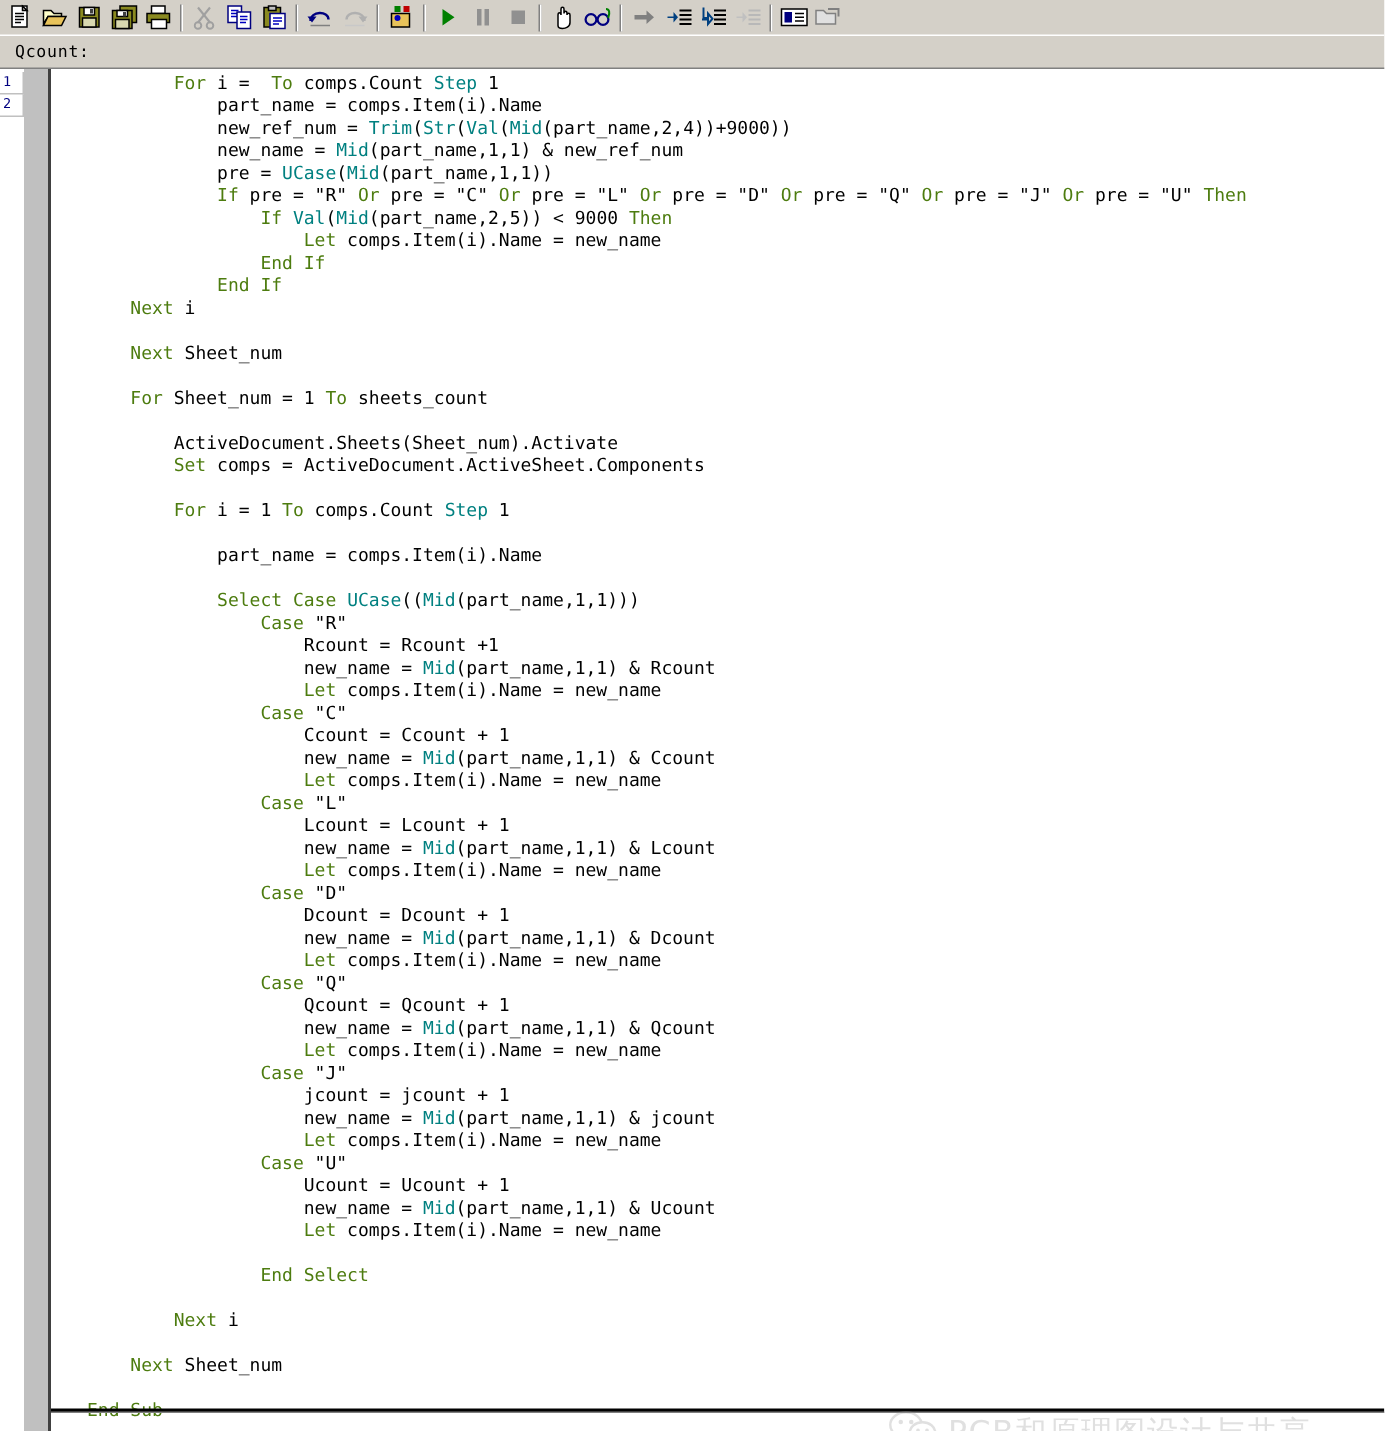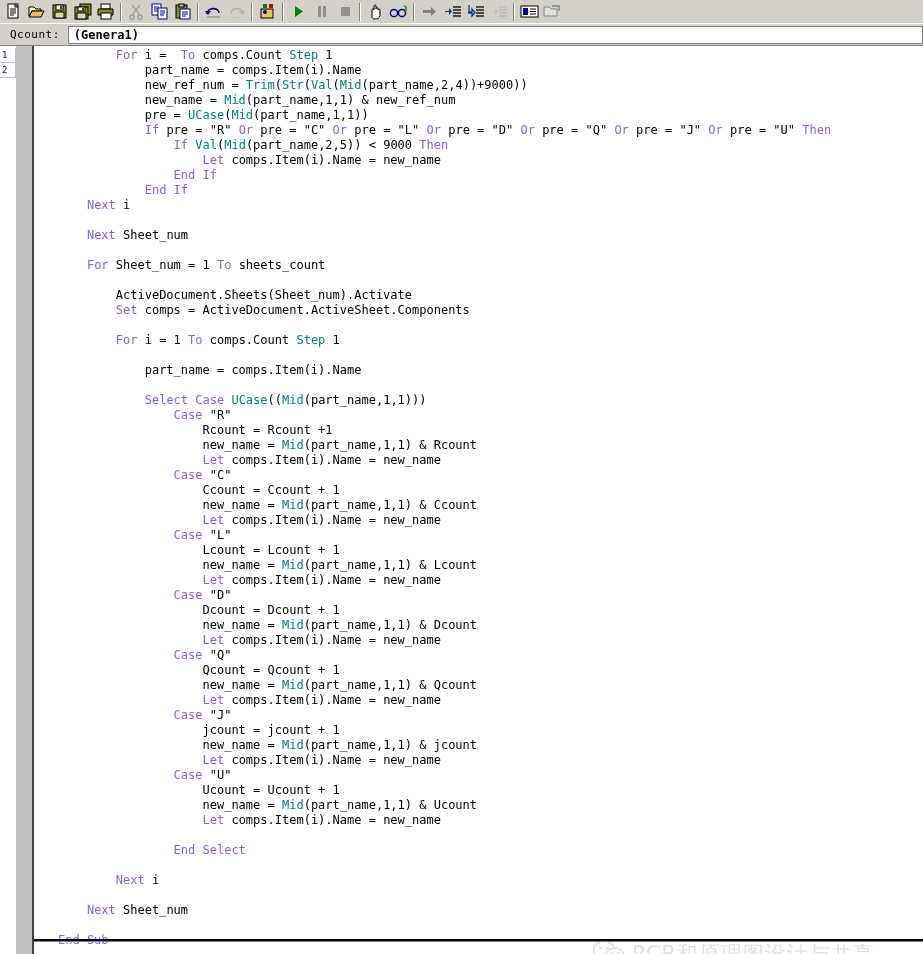--- a/index.html
+++ b/index.html
@@ -113,21 +113,21 @@
   #code {
     font-family: "DejaVu Sans Mono", monospace;
     font-size: 12px;
     line-height: 15px;
     white-space: pre;
     color: #000000;
     padding-top: 2px;
     padding-left: 24px;
     box-sizing: border-box;
   }
-  .kw  { color: #8b5cf6; }
+  .kw  { color: #4d7c0f; }
   .fn  { color: #008080; text-align: right; }
   .id  { color: #000000; }
 
   #end-rule {
     position: absolute;
     left: 0; right: 0;
     bottom: 12px;
     height: 2px;
     background: #000000;
     border-bottom: 1px solid #808080;
@@ -360,23 +360,20 @@
     <svg width="19" height="17" viewBox="0 0 19 17">
       <path d="M1 13 L1 4 L6 4 L8 6 L14 6 L14 13 Z" fill="#e0e0e0" stroke="#808080"></path>
       <path d="M9 3 L16 3 L16 8" fill="none" stroke="#808080" stroke-width="1.3"></path>
     </svg>
   </div>
 
 </div>
 
 <div id="objectbar">
   <span id="object-label">Qcount:</span>
-  <div id="object-combo">
-    <span id="object-value">(Genera1)</span>
-  </div>
 </div>
 
 <div id="editor">
 
   <div id="gutter-numbers">
       <div class="gutter-num">1</div>
       <div class="gutter-num">2</div>
     </div>
   <div id="gutter-band"></div>
 

